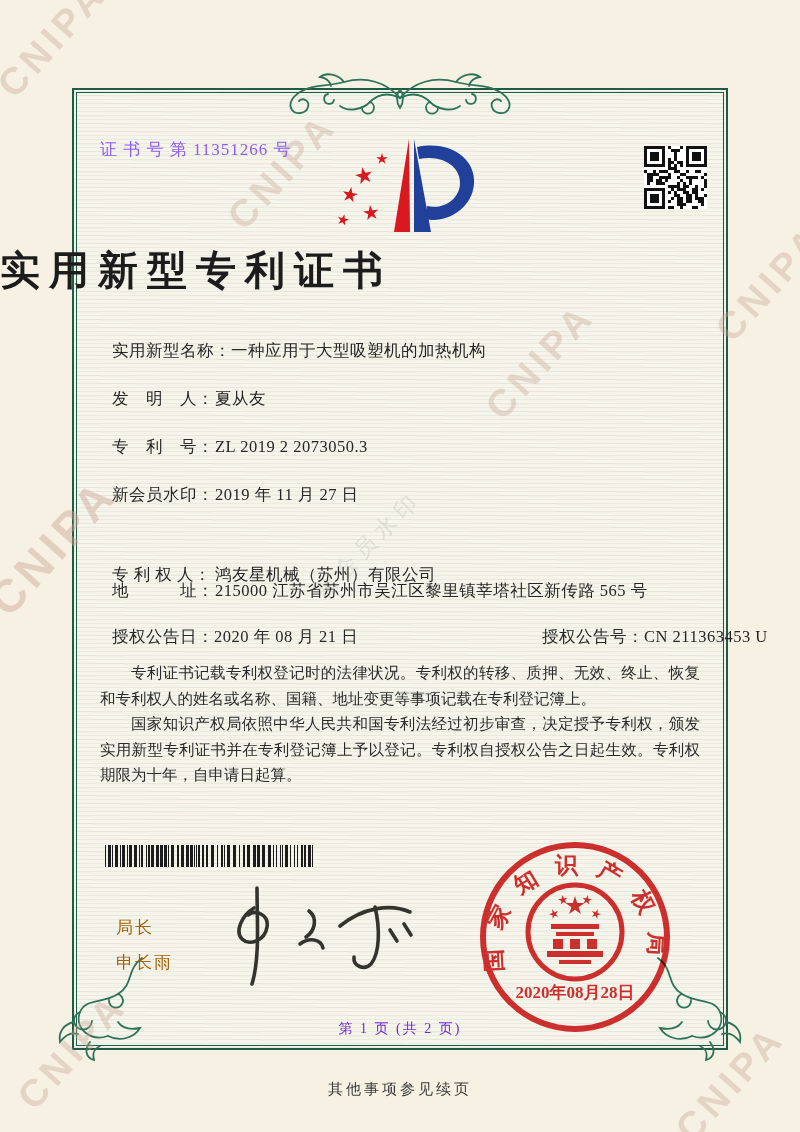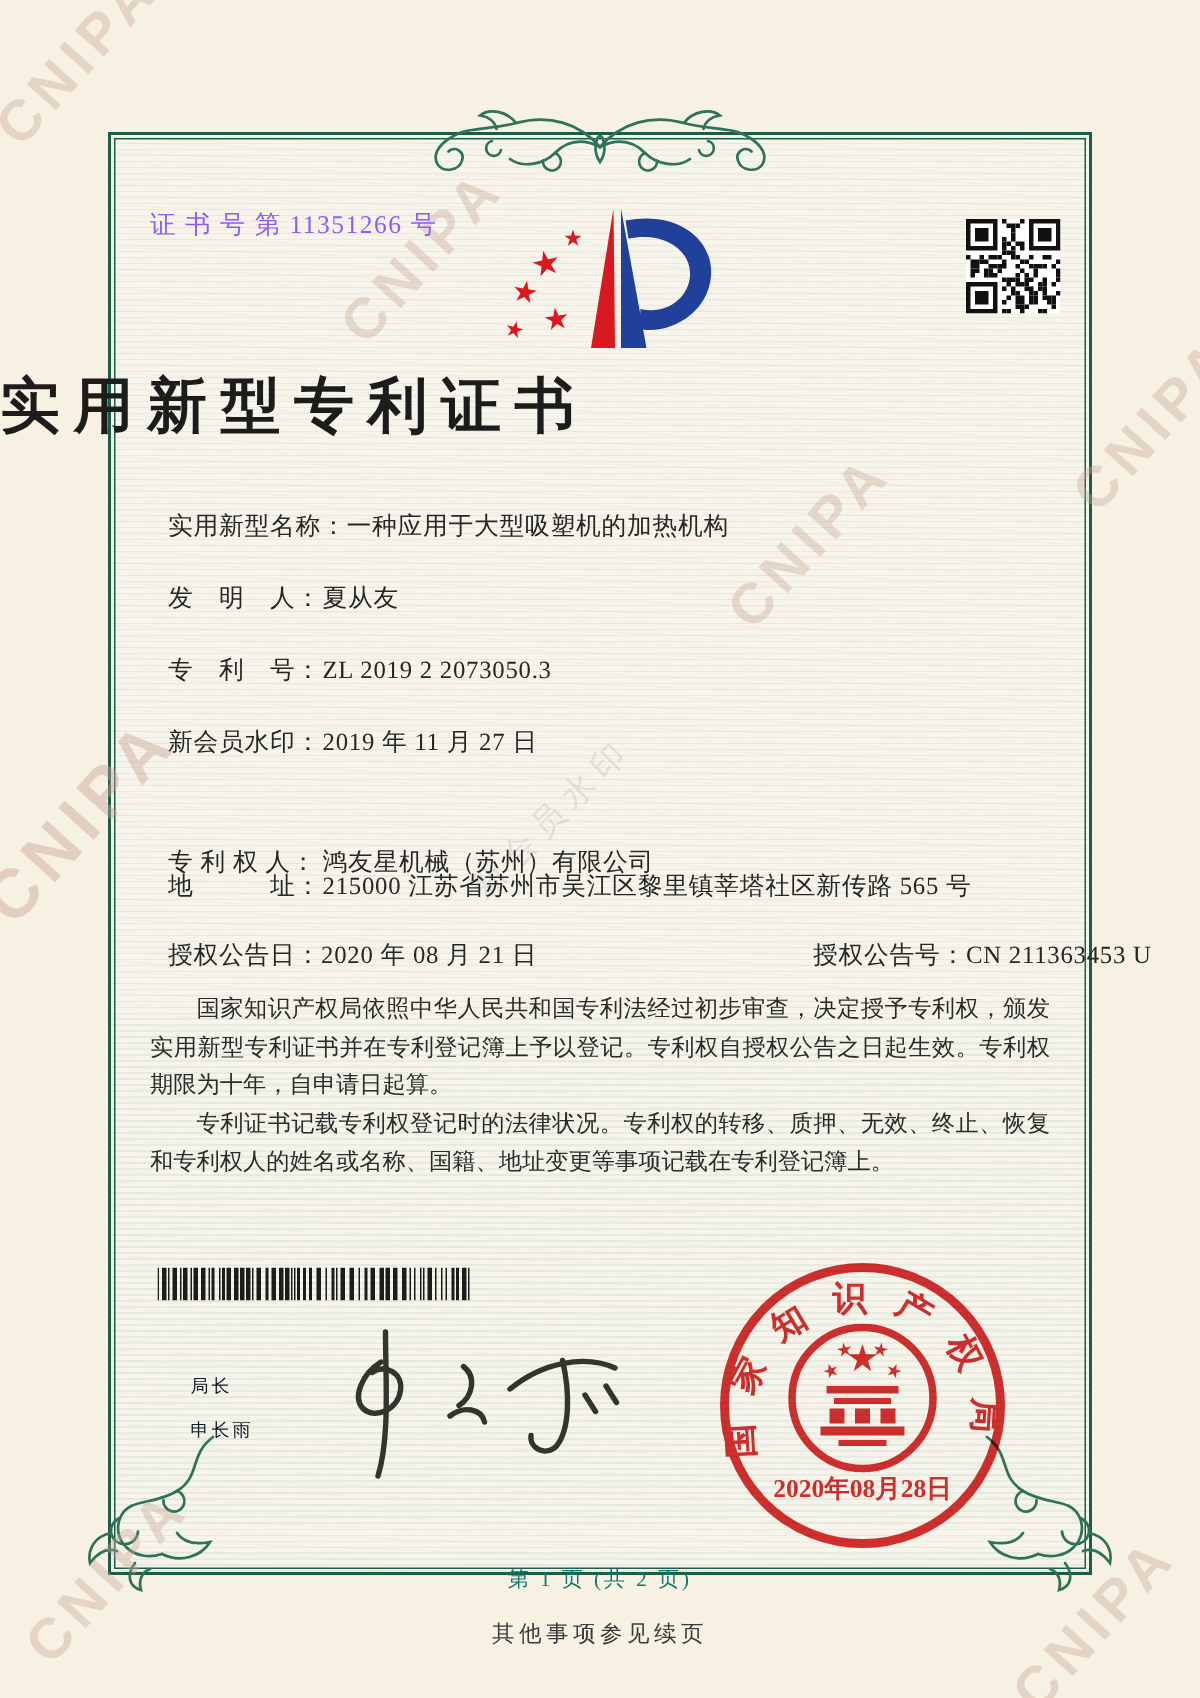--- a/index.html
+++ b/index.html
@@ -38,27 +38,27 @@
   .field-row .lbl{display:inline-block;min-width:103px;}
   .grant-no{position:absolute;left:430px;top:0;}
 
   
   .body-text{position:absolute;left:100px;top:660px;width:600px;z-index:2;
              font-size:15.5px;line-height:25.5px;color:#2a2a2a;text-align:justify;}
   .body-text p{margin:0;text-indent:2em;}
 
   
   .barcode{position:absolute;left:105px;top:845px;z-index:2;}
-  .signer{position:absolute;left:127px;top:916px;z-index:2;
-          font-family:"Liberation Sans","DejaVu Sans",sans-serif;font-size:12px;color:#0f172a;}
+  .signer{position:absolute;left:116px;top:916px;z-index:2;
+          font-family:"Liberation Sans","DejaVu Sans",sans-serif;font-size:17px;color:#a16207;}
   .signer div{margin-bottom:12px;letter-spacing:2px;}
   .signature{position:absolute;left:212px;top:878px;z-index:3;}
   .seal{position:absolute;left:466px;top:840px;z-index:3;mix-blend-mode:multiply;opacity:0.93;}
-  .page-info{position:absolute;left:0;width:800px;top:1044px;z-index:2;text-align:center;
-             font-size:14px;color:#0f766e;letter-spacing:2px;}
+  .page-info{position:absolute;left:0;width:800px;top:1020px;z-index:2;text-align:center;
+             font-size:14px;color:#6d28d9;letter-spacing:2px;}
   .footer-note{position:absolute;left:0;width:800px;top:1080px;z-index:2;text-align:center;
                font-size:15px;color:#3a3a3a;letter-spacing:3px;}
 </style>
 </head>
 <body>
 
 <div class="page">
 
   <div class="wm-layer">
     <span class="wm" style="left:-18px;top:18px">CNIPA</span>
@@ -289,22 +289,22 @@
     <span class="lbl">地　　　址：</span><span>215000 江苏省苏州市吴江区黎里镇莘塔社区新传路 565 号</span>
   </div>
   <div class="field-row" style="top:626px">
     <span>授权公告日：</span><span>2020 年 08 月 21 日</span>
     <span class="grant-no">
       <span>授权公告号：</span><span>CN 211363453 U</span>
     </span>
   </div>
 
   <div class="body-text">
+    <p>专利证书记载专利权登记时的法律状况。专利权的转移、质押、无效、终止、恢复和专利权人的姓名或名称、国籍、地址变更等事项记载在专利登记簿上。</p>
     <p>国家知识产权局依照中华人民共和国专利法经过初步审查，决定授予专利权，颁发实用新型专利证书并在专利登记簿上予以登记。专利权自授权公告之日起生效。专利权期限为十年，自申请日起算。</p>
-    <p>专利证书记载专利权登记时的法律状况。专利权的转移、质押、无效、终止、恢复和专利权人的姓名或名称、国籍、地址变更等事项记载在专利登记簿上。</p>
   </div>
 
   <svg class="barcode" width="214" height="22" viewBox="0 0 214 22">
     <g id="barcode-bars" fill="#1c1c1c">
         <rect x="0" y="0" width="1" height="22"></rect>
         <rect x="3" y="0" width="3" height="22"></rect>
         <rect x="7" y="0" width="1" height="22"></rect>
         <rect x="10" y="0" width="3" height="22"></rect>
         <rect x="15" y="0" width="1" height="22"></rect>
         <rect x="17" y="0" width="3" height="22"></rect>

